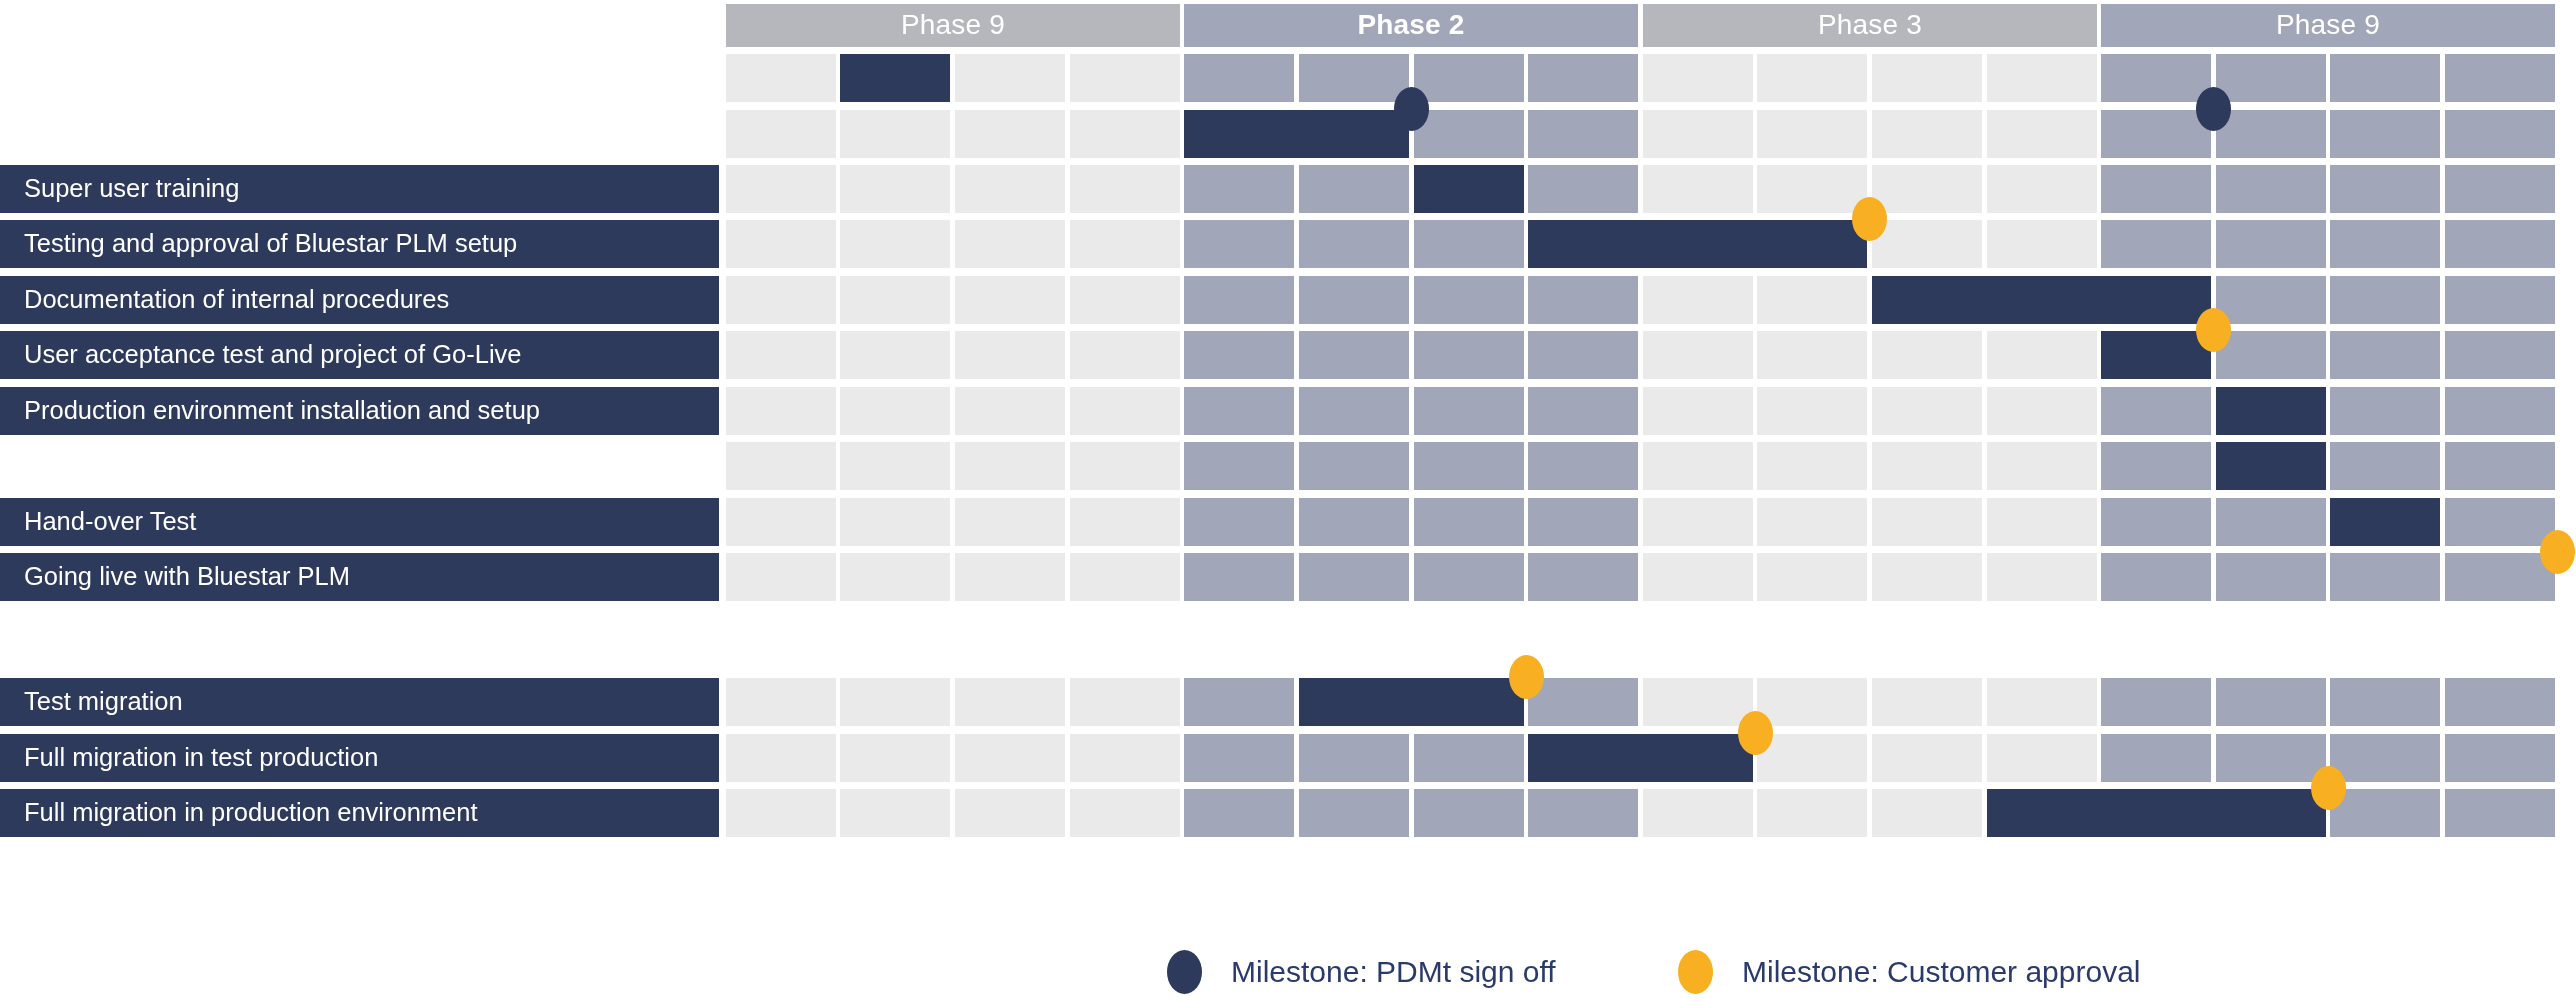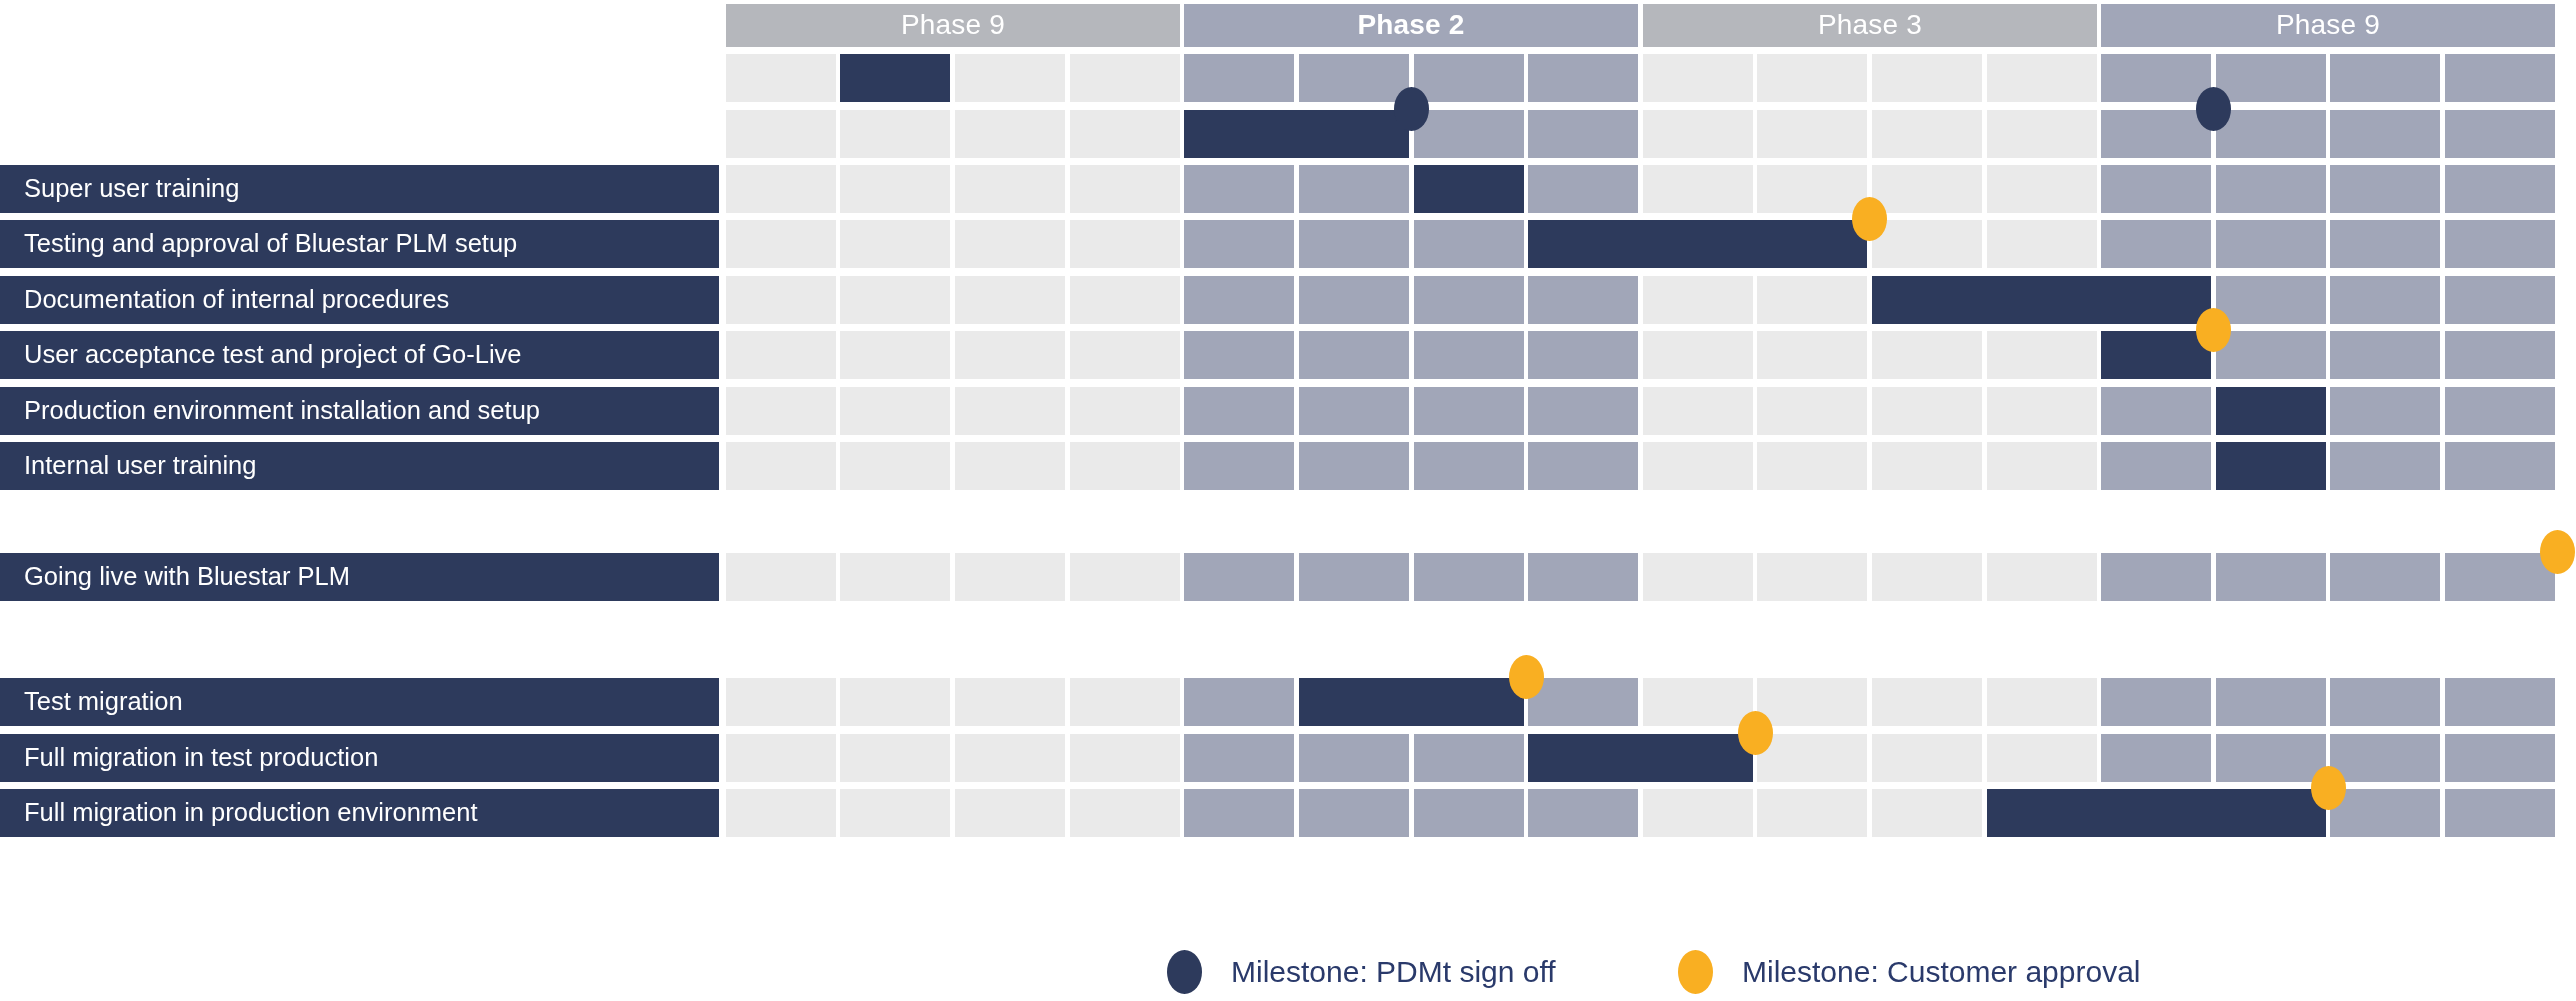--- a/index.html
+++ b/index.html
@@ -258,38 +258,57 @@
       <div class="cell light" style="left: 1757px; width: 110px;"></div>
       <div class="cell light" style="left: 1872px; width: 110px;"></div>
       <div class="cell light" style="left: 1987px; width: 110px;"></div>
       <div class="cell shade" style="left: 2101px; width: 110px;"></div>
       <div class="cell shade" style="left: 2216px; width: 110px;"></div>
       <div class="cell shade" style="left: 2330px; width: 110px;"></div>
       <div class="cell shade" style="left: 2445px; width: 110px;"></div>
       <div class="bar" style="left: 2216px; width: 110px; background: rgb(45, 58, 92);"></div>
     </div>
     <div class="row" style="top: 438px;">
-      <div class="row-label">Internal user training</div>
       <div class="cell light" style="left: 726px; width: 110px;"></div>
       <div class="cell light" style="left: 840px; width: 110px;"></div>
       <div class="cell light" style="left: 955px; width: 110px;"></div>
       <div class="cell light" style="left: 1070px; width: 110px;"></div>
       <div class="cell shade" style="left: 1184px; width: 110px;"></div>
       <div class="cell shade" style="left: 1299px; width: 110px;"></div>
       <div class="cell shade" style="left: 1414px; width: 110px;"></div>
       <div class="cell shade" style="left: 1528px; width: 110px;"></div>
       <div class="cell light" style="left: 1643px; width: 110px;"></div>
       <div class="cell light" style="left: 1757px; width: 110px;"></div>
       <div class="cell light" style="left: 1872px; width: 110px;"></div>
       <div class="cell light" style="left: 1987px; width: 110px;"></div>
       <div class="cell shade" style="left: 2101px; width: 110px;"></div>
       <div class="cell shade" style="left: 2216px; width: 110px;"></div>
       <div class="cell shade" style="left: 2330px; width: 110px;"></div>
       <div class="cell shade" style="left: 2445px; width: 110px;"></div>
       <div class="bar" style="left: 2216px; width: 110px; background: rgb(45, 58, 92);"></div>
+    </div>
+    <div class="row" style="top: 494px;">
+      <div class="row-label">Hand-over Test</div>
+      <div class="cell light" style="left: 726px; width: 110px;"></div>
+      <div class="cell light" style="left: 840px; width: 110px;"></div>
+      <div class="cell light" style="left: 955px; width: 110px;"></div>
+      <div class="cell light" style="left: 1070px; width: 110px;"></div>
+      <div class="cell shade" style="left: 1184px; width: 110px;"></div>
+      <div class="cell shade" style="left: 1299px; width: 110px;"></div>
+      <div class="cell shade" style="left: 1414px; width: 110px;"></div>
+      <div class="cell shade" style="left: 1528px; width: 110px;"></div>
+      <div class="cell light" style="left: 1643px; width: 110px;"></div>
+      <div class="cell light" style="left: 1757px; width: 110px;"></div>
+      <div class="cell light" style="left: 1872px; width: 110px;"></div>
+      <div class="cell light" style="left: 1987px; width: 110px;"></div>
+      <div class="cell shade" style="left: 2101px; width: 110px;"></div>
+      <div class="cell shade" style="left: 2216px; width: 110px;"></div>
+      <div class="cell shade" style="left: 2330px; width: 110px;"></div>
+      <div class="cell shade" style="left: 2445px; width: 110px;"></div>
+      <div class="bar" style="left: 2330px; width: 110px; background: rgb(45, 58, 92);"></div>
     </div>
     <div class="row" style="top: 549px;">
       <div class="row-label">Going live with Bluestar PLM</div>
       <div class="cell light" style="left: 726px; width: 110px;"></div>
       <div class="cell light" style="left: 840px; width: 110px;"></div>
       <div class="cell light" style="left: 955px; width: 110px;"></div>
       <div class="cell light" style="left: 1070px; width: 110px;"></div>
       <div class="cell shade" style="left: 1184px; width: 110px;"></div>
       <div class="cell shade" style="left: 1299px; width: 110px;"></div>
       <div class="cell shade" style="left: 1414px; width: 110px;"></div>

